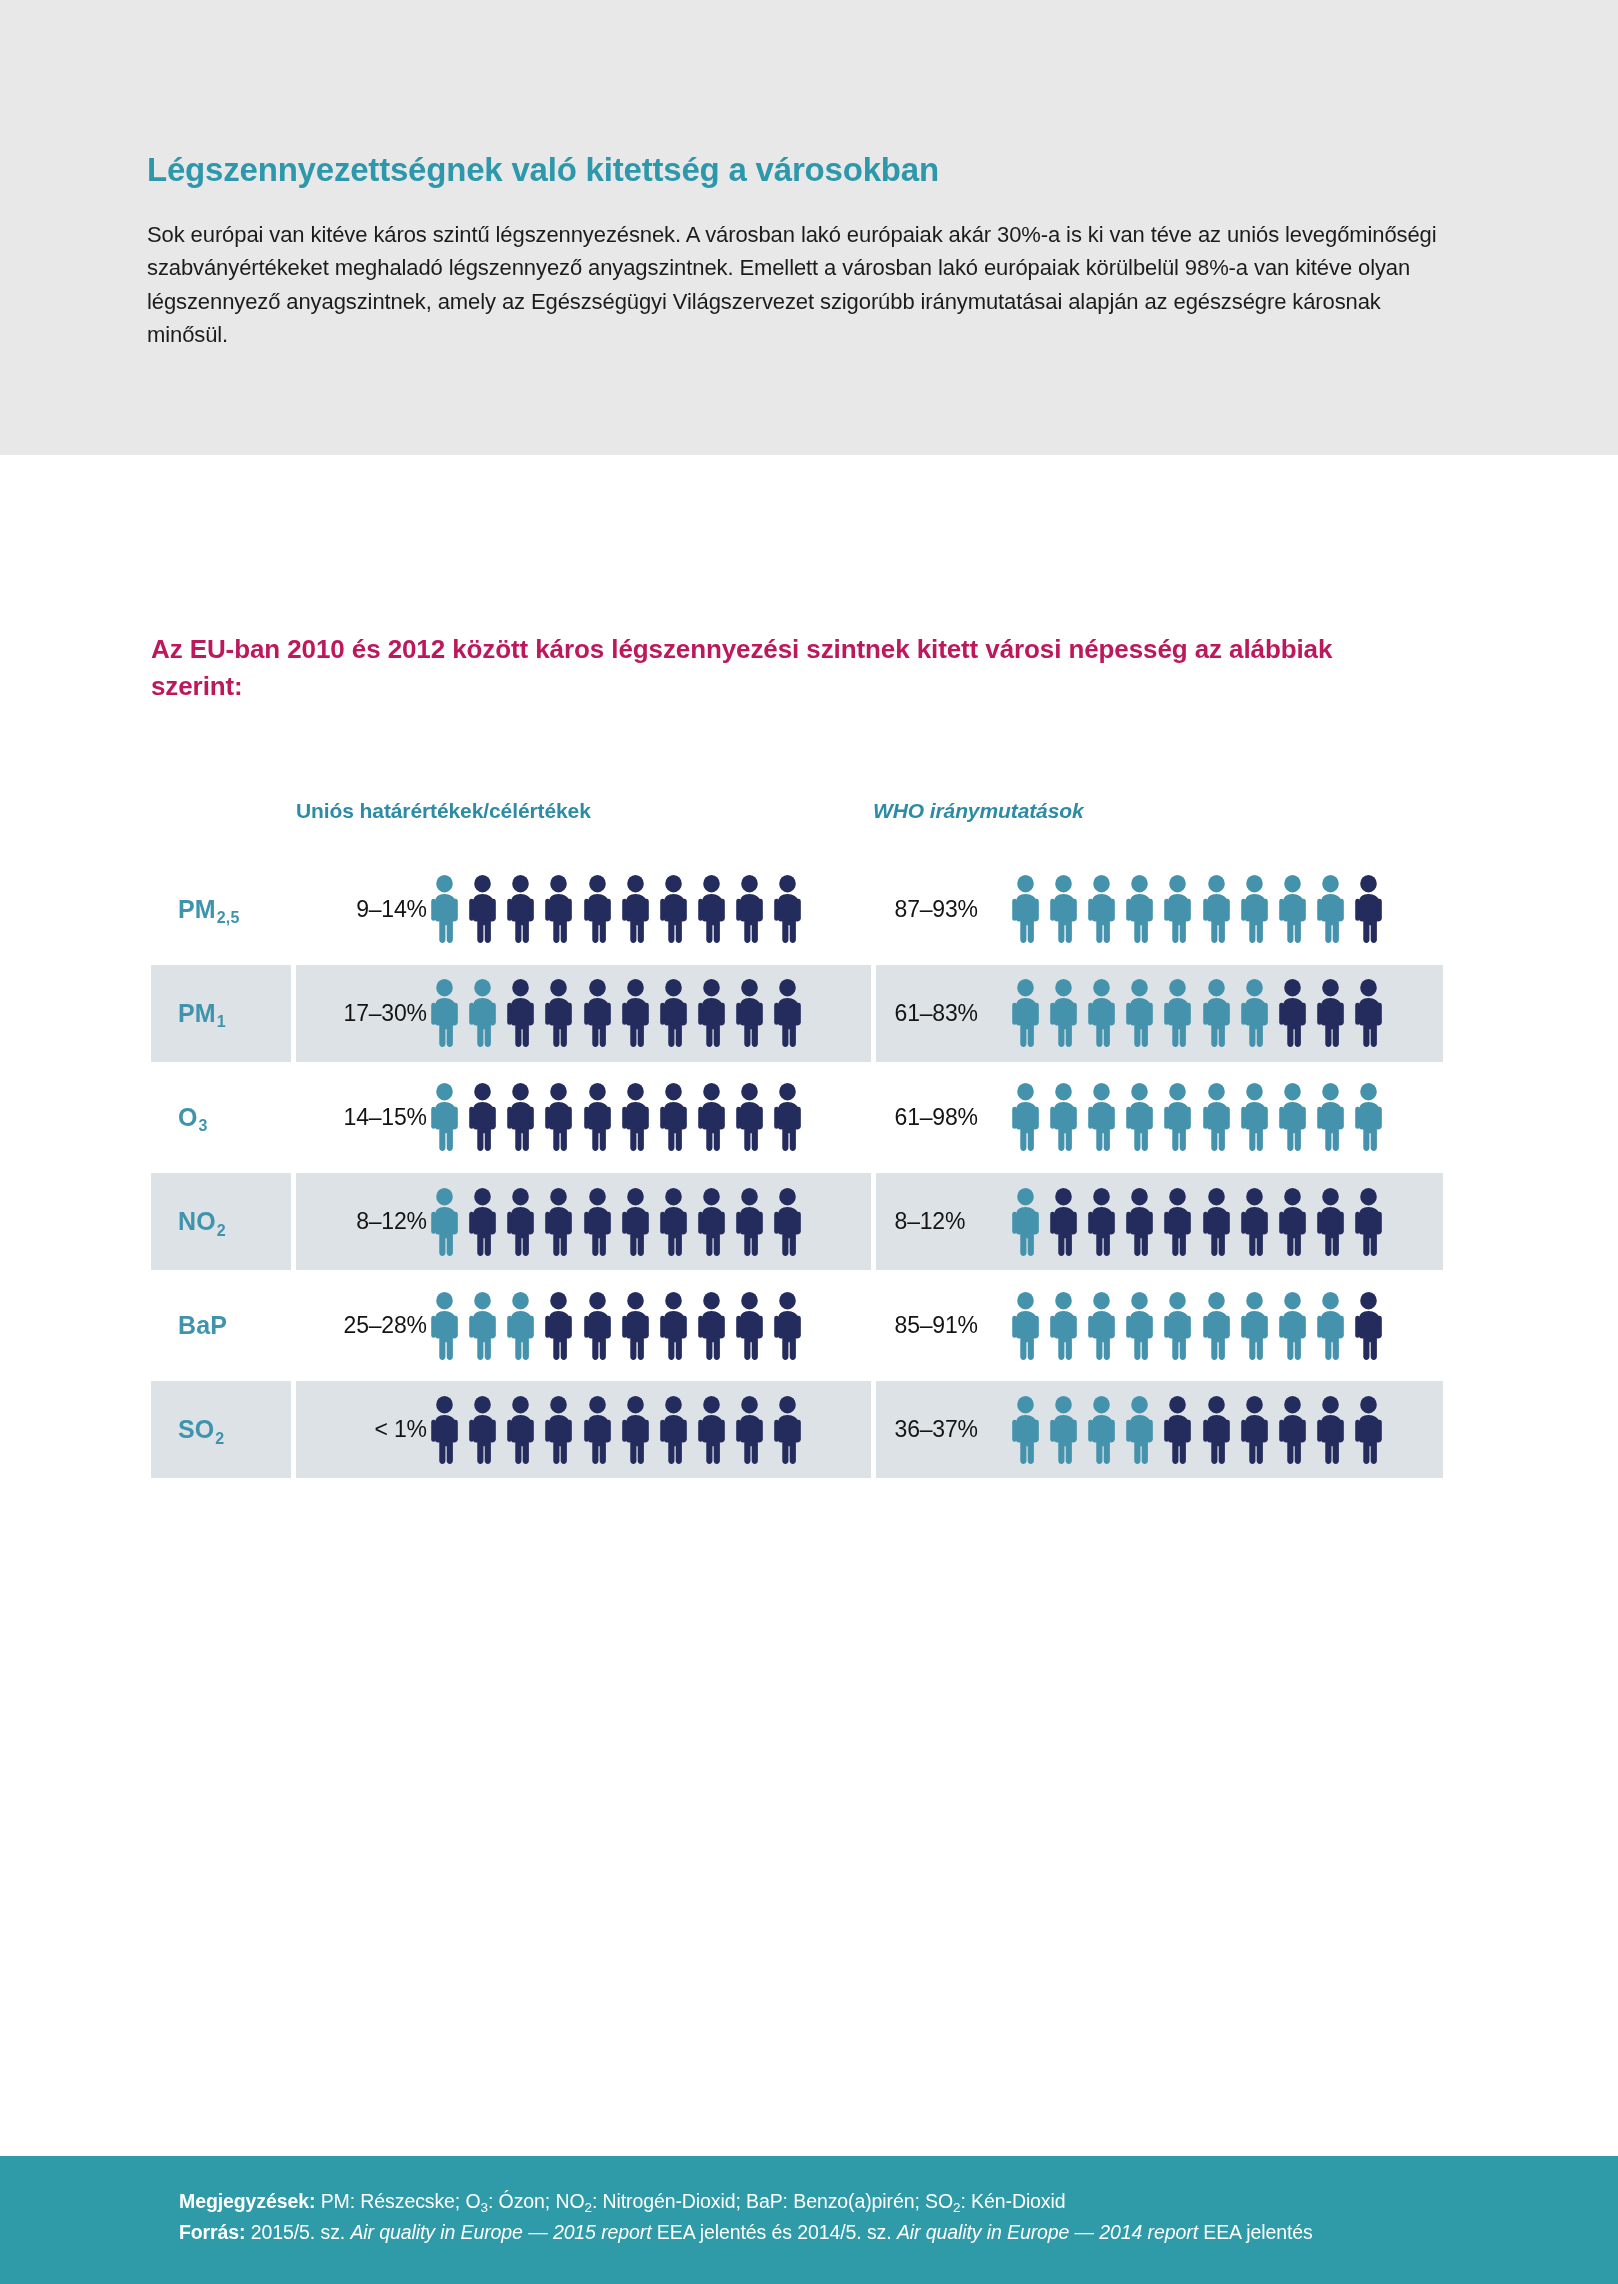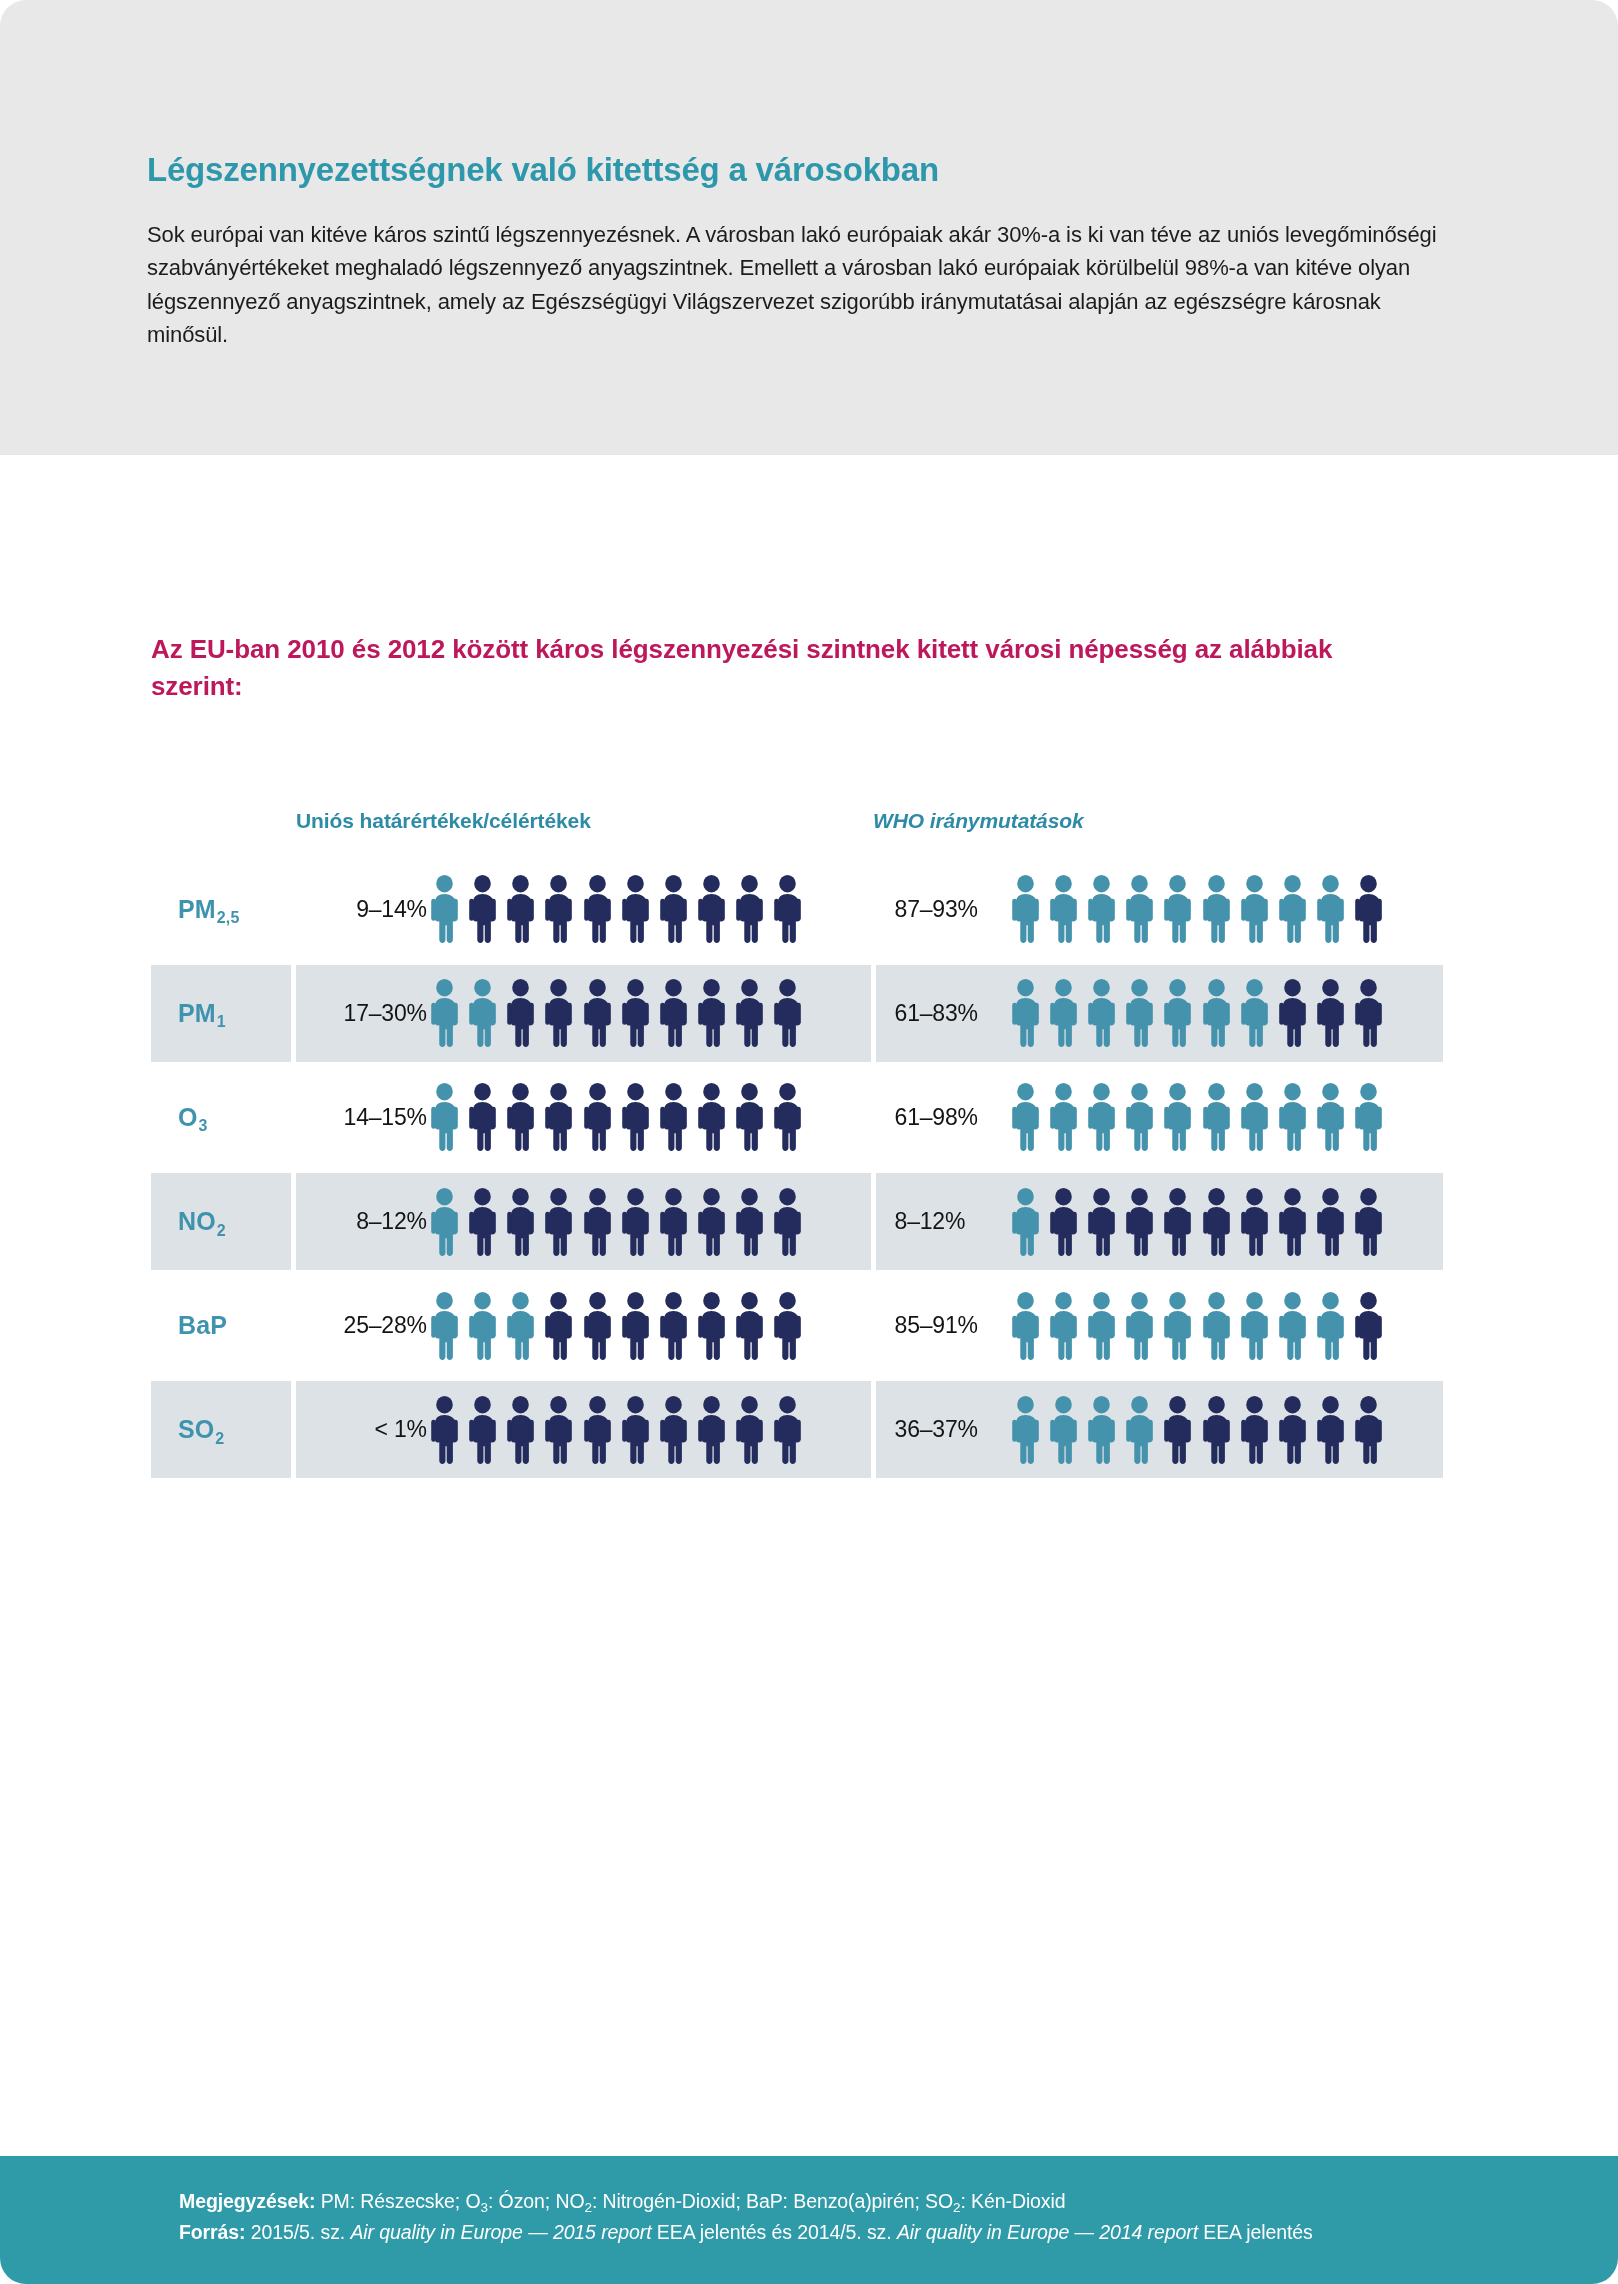--- a/index.html
+++ b/index.html
@@ -10,21 +10,20 @@
     background: #ffffff;
     font-family: "Liberation Sans", "DejaVu Sans", sans-serif;
   }
 
   .page {
     position: relative;
     width: 1618px;
     min-height: 2284px;
     background: #ffffff;
     overflow: hidden;
-    border-radius: 26px;
   }
 
   
   .top-banner {
     background: #e8e8e8;
     padding: 151px 147px 56px 147px;
     height: 455px;
   }
 
   .main-title {
@@ -60,21 +59,21 @@
     width: 1295px;
   }
 
   .col-headers {
     position: relative;
     height: 49px;
     margin-bottom: 20.7px;
   }
   .col-header {
     position: absolute;
-    bottom: 7px;
+    bottom: 17px;
     color: #2d8ba6;
     font-size: 21px;
     font-weight: bold;
     letter-spacing: -0.1px;
     white-space: nowrap;
   }
   .col-header.eu  { left: 145px; }
   .col-header.who { left: 722px; font-style: italic; }
 
   .chart-rows {

